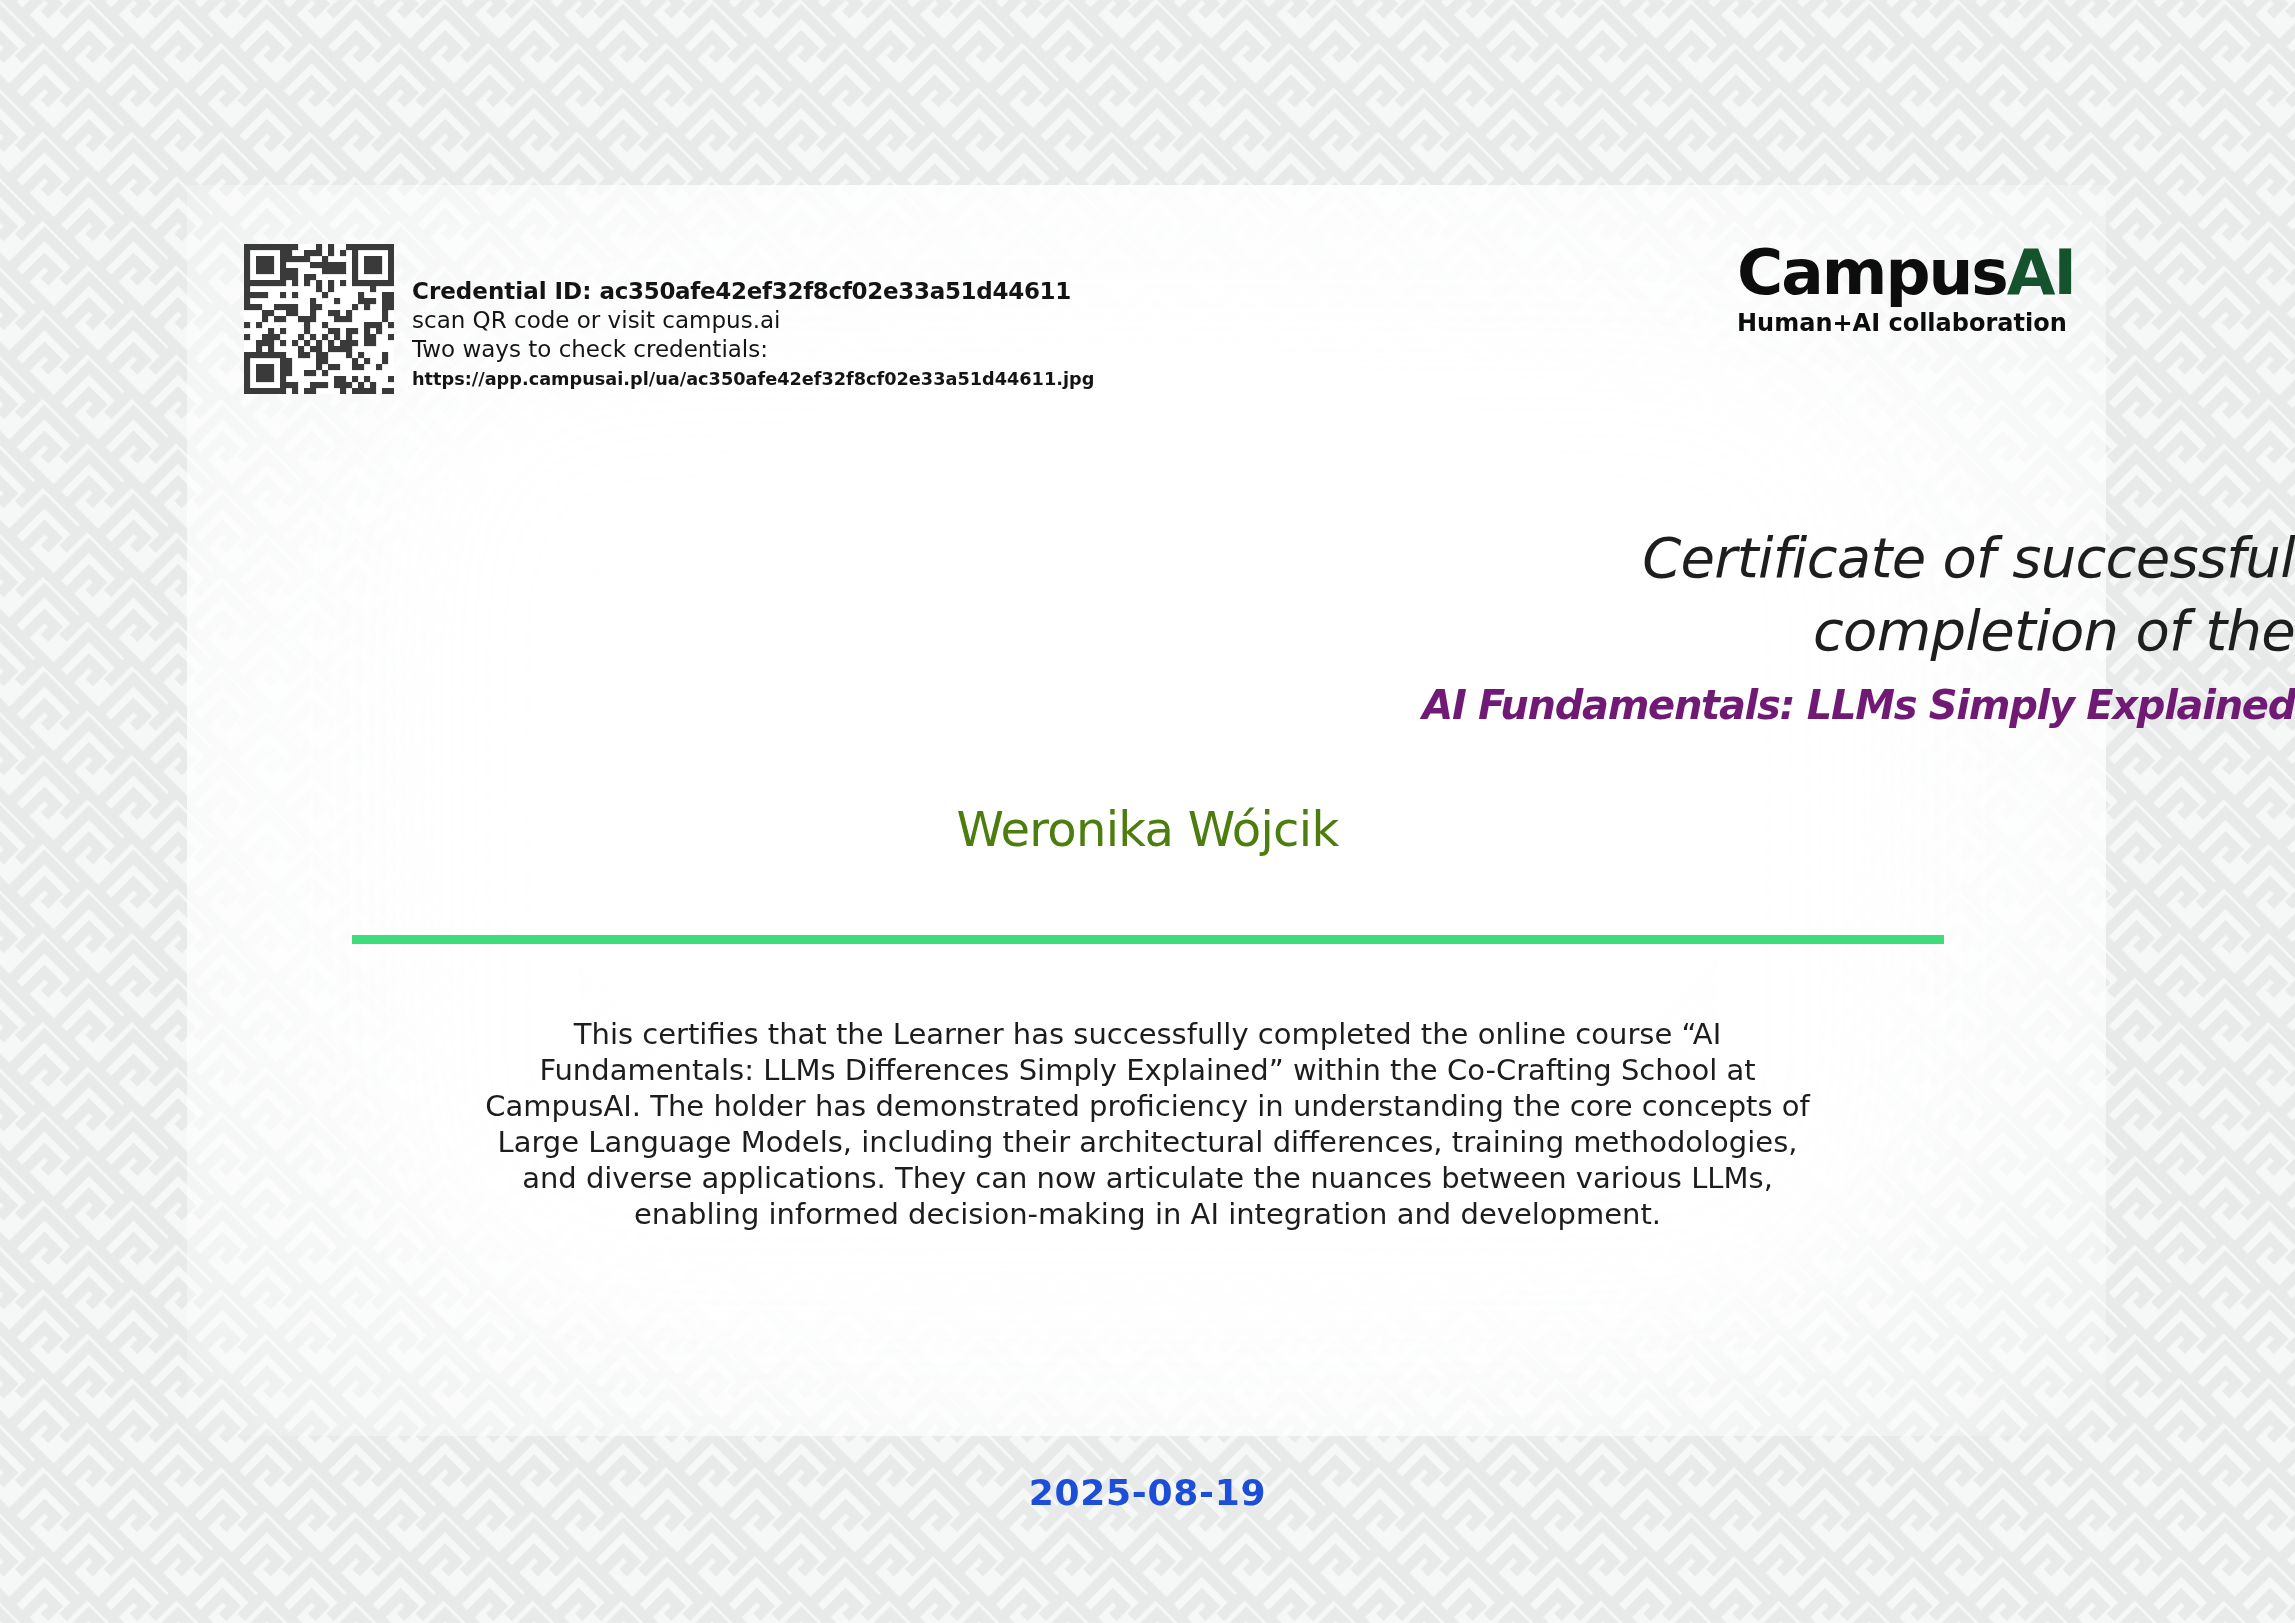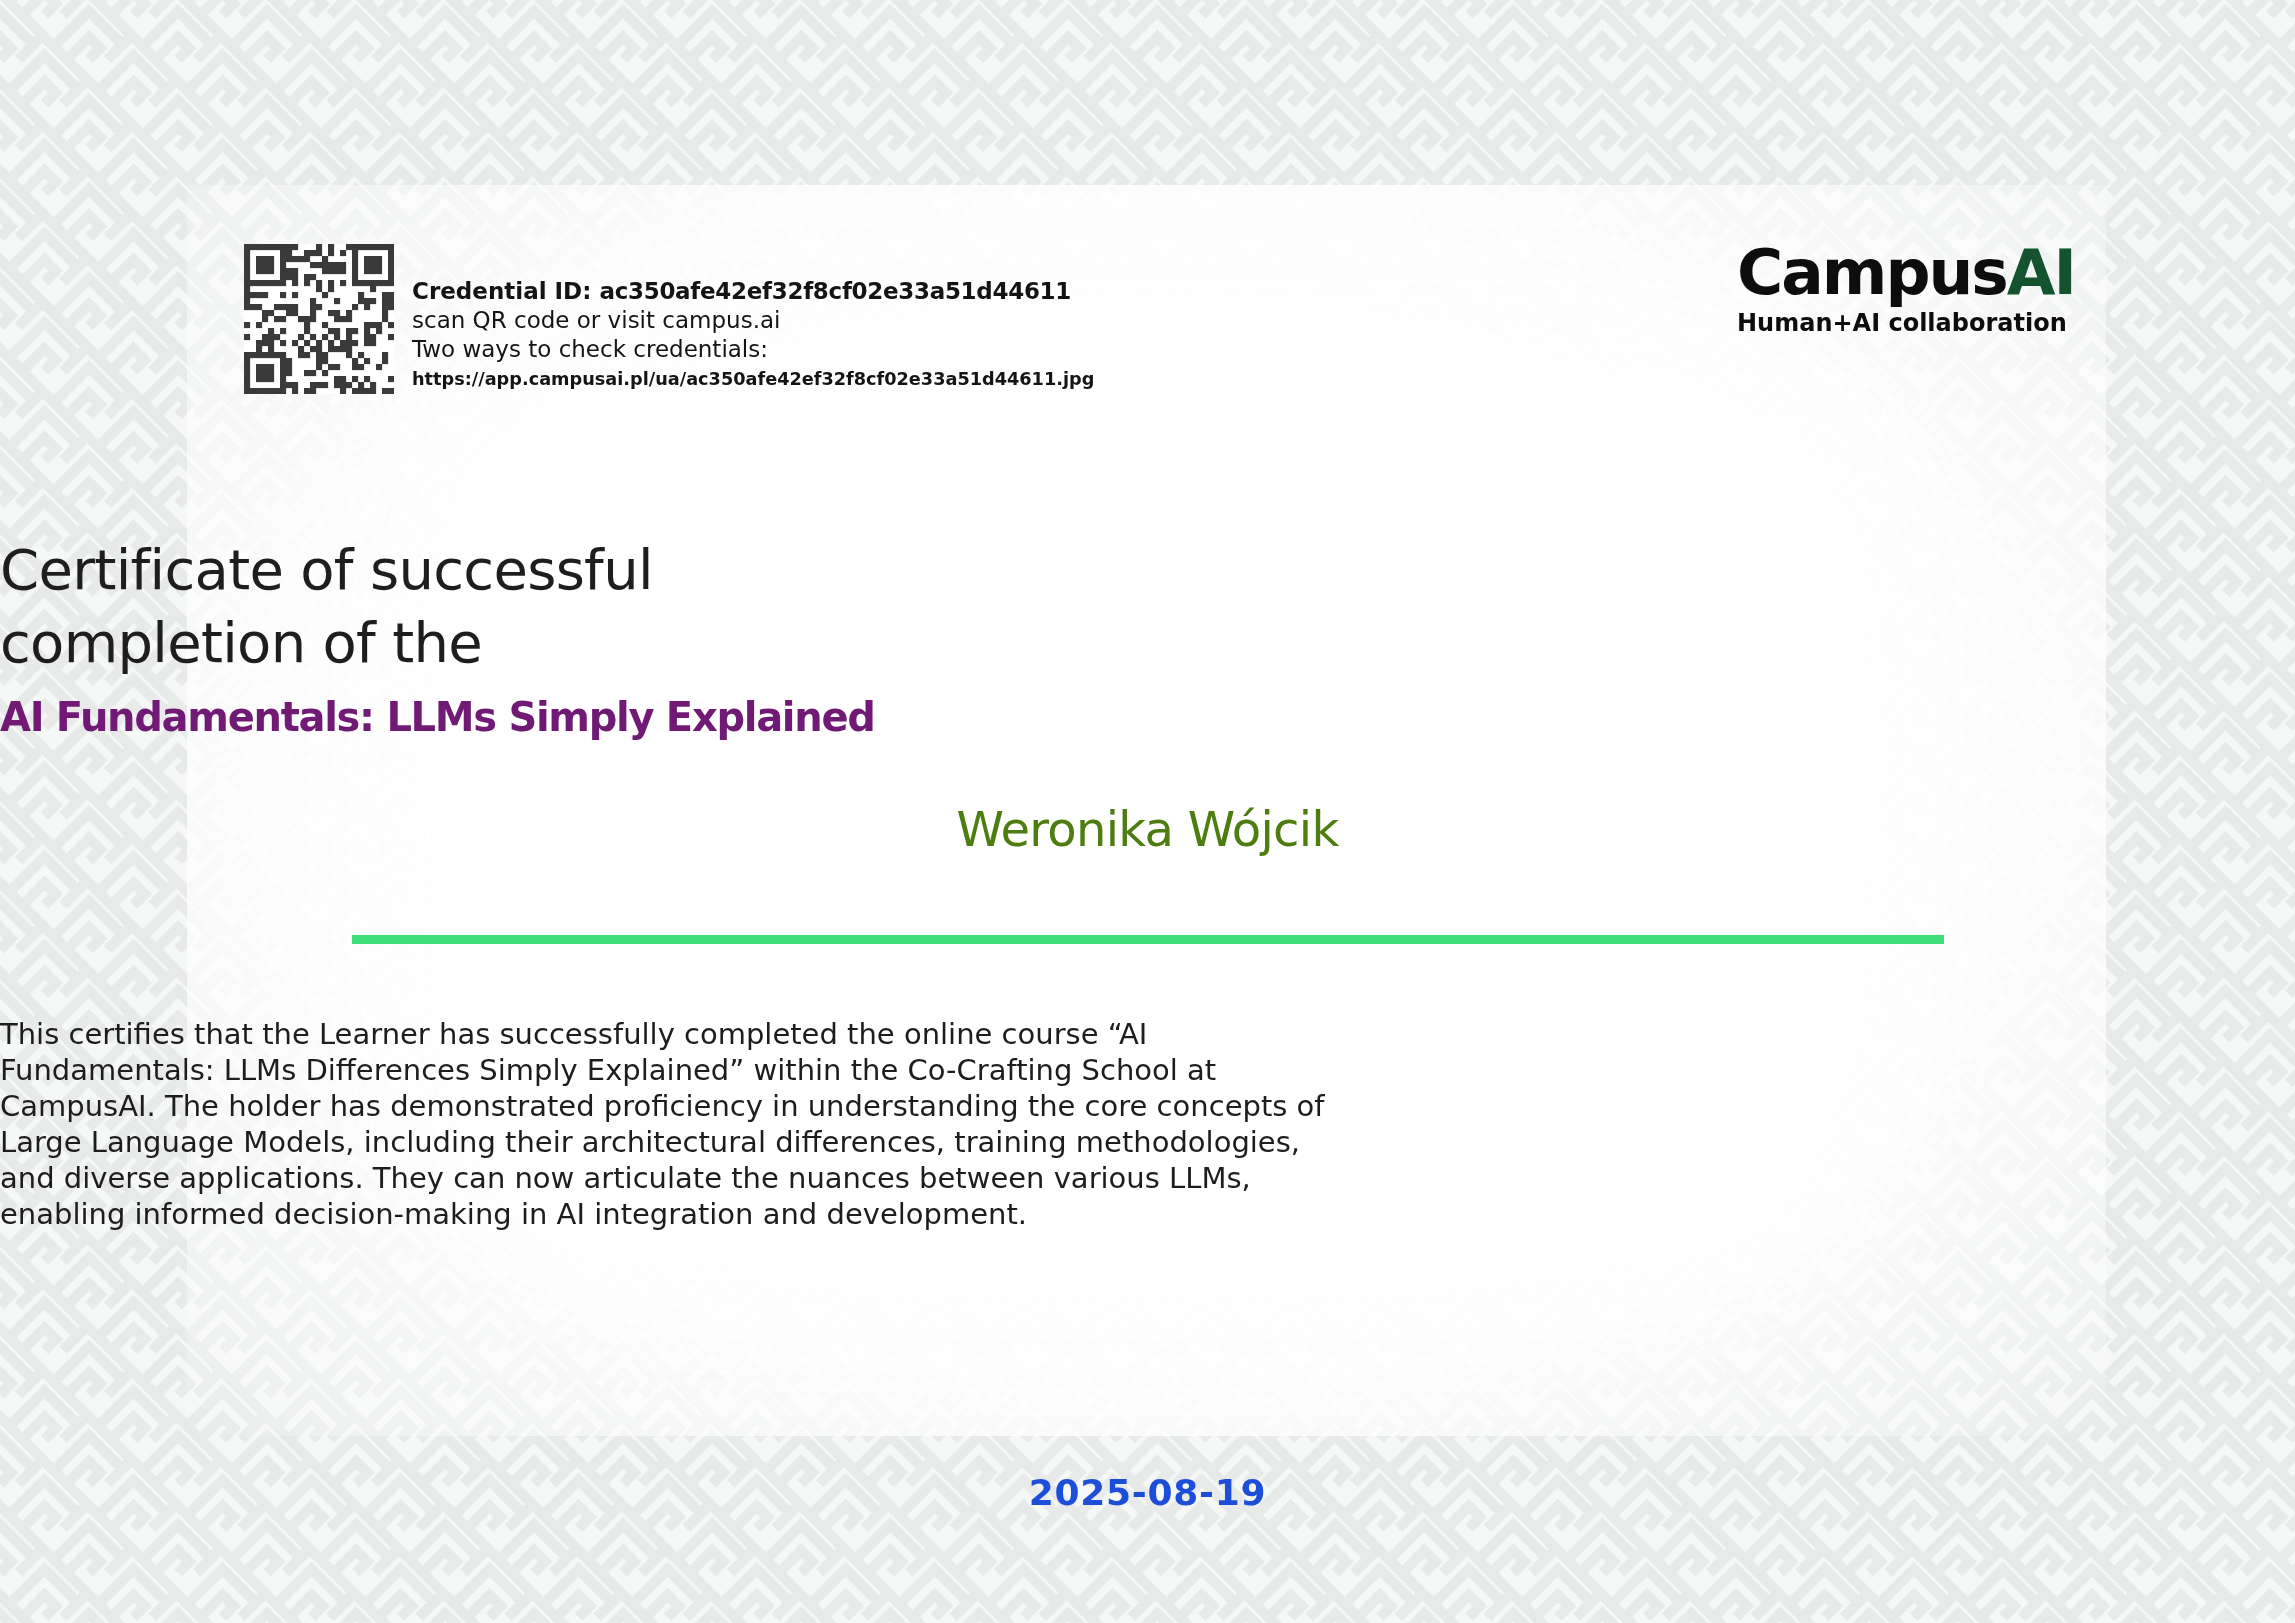--- a/index.html
+++ b/index.html
@@ -34,30 +34,30 @@
   .cred-line{font-size:23px;line-height:29px;font-weight:normal;white-space:nowrap;}
   .cred-line.first{font-weight:bold;}
   .cred-id{font-weight:bold;letter-spacing:-0.3px;}
   .cred-url{font-size:17.7px;line-height:22px;font-weight:bold;margin-top:3.9px;white-space:nowrap;}
 
   .logo{position:absolute;left:1737px;top:231px;color:#0d0d0d;}
   .logo-wordmark{font-size:63px;line-height:66px;font-weight:bold;letter-spacing:-2px;white-space:nowrap;}
   .logo-ai{color:#14532d;}
   .logo-tagline{font-size:24px;line-height:29px;font-weight:bold;margin-top:2.6px;white-space:nowrap;}
 
-  .title-block{position:absolute;left:0;top:524px;width:100%;text-align:left;color:#1e1e1e;}
+  .title-block{position:absolute;left:0;top:512px;width:100%;text-align:right;color:#1e1e1e;font-style:italic;}
   .title-line{font-size:56px;line-height:73px;font-weight:normal;letter-spacing:-0.7px;}
   .title-course{font-size:40px;line-height:77px;font-weight:bold;letter-spacing:-1.3px;color:#701a75;}
 
   .recipient{position:absolute;left:0;top:784px;width:100%;text-align:center;
     font-size:48px;line-height:72px;font-weight:normal;letter-spacing:-0.7px;color:#4d7c0f;}
 
   .divider{position:absolute;left:352px;top:926px;width:1592px;height:9.2px;background:#3edc7b;}
 
-  .body-text{position:absolute;left:0;top:1007px;width:100%;text-align:left;color:#1d1d1d;}
+  .body-text{position:absolute;left:0;top:1007px;width:100%;text-align:center;color:#1d1d1d;}
   .body-line{font-size:29px;line-height:36px;font-weight:normal;}
 
   .issue-date{position:absolute;left:0;top:1464px;width:100%;text-align:center;
     font-size:36px;line-height:39px;font-weight:bold;letter-spacing:0.7px;color:#1d4ed8;}
 </style>
 </head>
 <body>
 
 <div class="stage">
 

